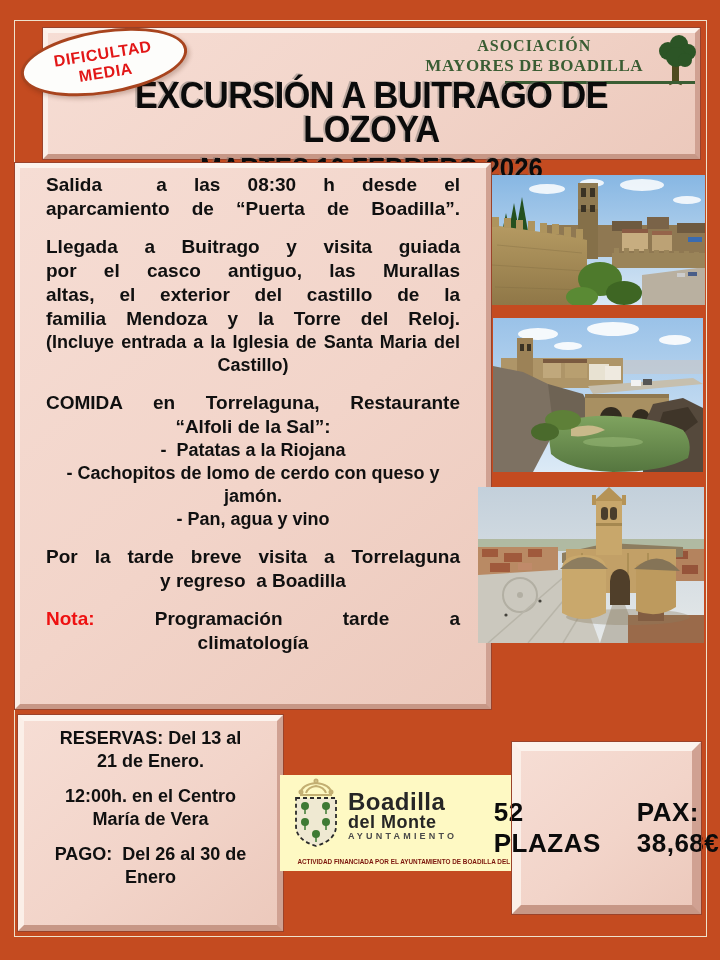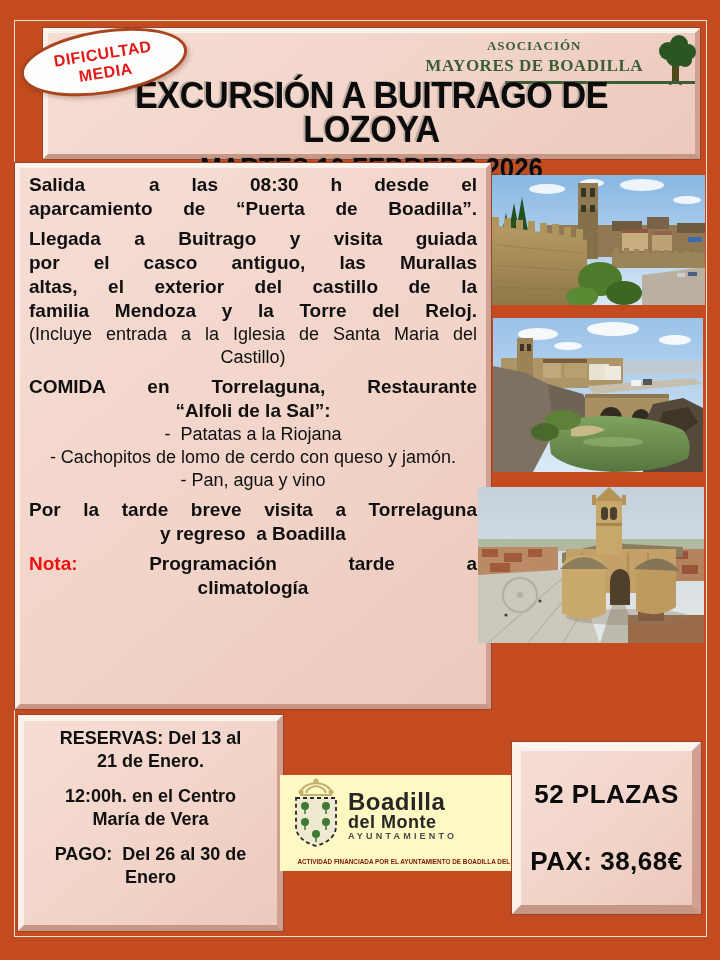--- a/index.html
+++ b/index.html
@@ -10,53 +10,53 @@
     border:1.5px solid #EFE2CC;z-index:0;}
 
   
   .box{position:absolute;border-style:solid;
     border-color:#FCF3ED #D0A192 #C79786 #FBEFE8;
     background:linear-gradient(140deg,#F6DDD4 0%,#F2D4C9 55%,#ECC9BC 100%);
     outline:1px solid #9A432B;z-index:1;box-sizing:border-box;}
 
   .header-box{left:43px;top:28px;width:657px;height:131px;border-width:5px;}
   .main-box{left:15px;top:163px;width:476px;height:546px;border-width:5px;
-    padding:5px 9px;overflow:hidden;}
+    padding:5px 26px;overflow:hidden;}
   .reservas-box{left:18px;top:715px;width:265px;height:216px;border-width:6px;
     padding:6px 9px;overflow:hidden;}
   .plazas-box{left:512px;top:742px;width:189px;height:172px;border-width:9px;
-    display:flex;flex-direction:column;align-items:center;justify-content:center;gap:36px;}
+    display:flex;align-items:center;justify-content:center;gap:36px;}
 
   
   .badge{position:absolute;left:20px;top:30px;width:168px;height:64px;
     background:#FDFDFB;border:3px solid #A8441E;border-radius:50%;
     transform:rotate(-9deg);z-index:3;text-align:center;box-sizing:border-box;
     padding-top:11px;box-shadow:2px 3px 4px rgba(80,30,10,.25);}
   .badge div{color:#E21717;font-weight:bold;font-size:16px;line-height:19px;letter-spacing:.5px;}
 
   
   .assoc{position:absolute;top:4px;right:52px;text-align:center;color:#3A5D33;
     font-family:"Liberation Serif",serif;}
-  .assoc-l1{font-size:13px;line-height:18px;font-weight:600;letter-spacing:1px;}
+  .assoc-l1{font-size:16px;line-height:18px;font-weight:600;letter-spacing:1px;}
   .assoc-l2{font-size:17px;line-height:21px;font-weight:600;letter-spacing:.5px;}
   .assoc-underline{position:absolute;top:48px;right:0px;width:190px;height:2.5px;background:#3A5D33;}
   .assoc-tree{position:absolute;top:1px;right:-2px;}
 
   .title{margin:46px 0 0;text-align:center;font-size:36px;line-height:34px;font-weight:bold;
     color:#0B0B0B;letter-spacing:-.5px;transform:scaleX(.95);transform-origin:center;
     text-shadow:-2px -1px 0 rgba(120,115,110,.45);}
   .subtitle{margin:6px 0 0;text-align:center;font-size:30px;line-height:30px;font-weight:bold;
     color:#0B0B0B;transform:scaleX(.86);transform-origin:center;
     text-shadow:-2px -1px 0 rgba(120,115,110,.4);}
 
   
   .par{color:#101010;}
   .par.bold .line{font-size:19px;line-height:24px;font-weight:bold;}
-  .par.reg  .line{font-size:18px;line-height:23px;font-weight:400;}
-  .gap{margin-top:6px;}
+  .par.reg  .line{font-size:18px;line-height:23px;font-weight:700;}
+  .gap{margin-top:14px;}
   .line{white-space:pre-wrap;}
   .jl{text-align:justify;text-align-last:justify;}
   .nl{text-align:center;}
   .nota-line{white-space:normal;}
   .nota-label{color:#EE1111;}
 
   
   .rpar{margin-bottom:12px;}
   .rpar .line{font-size:18px;line-height:23px;font-weight:bold;color:#101010;}
 

